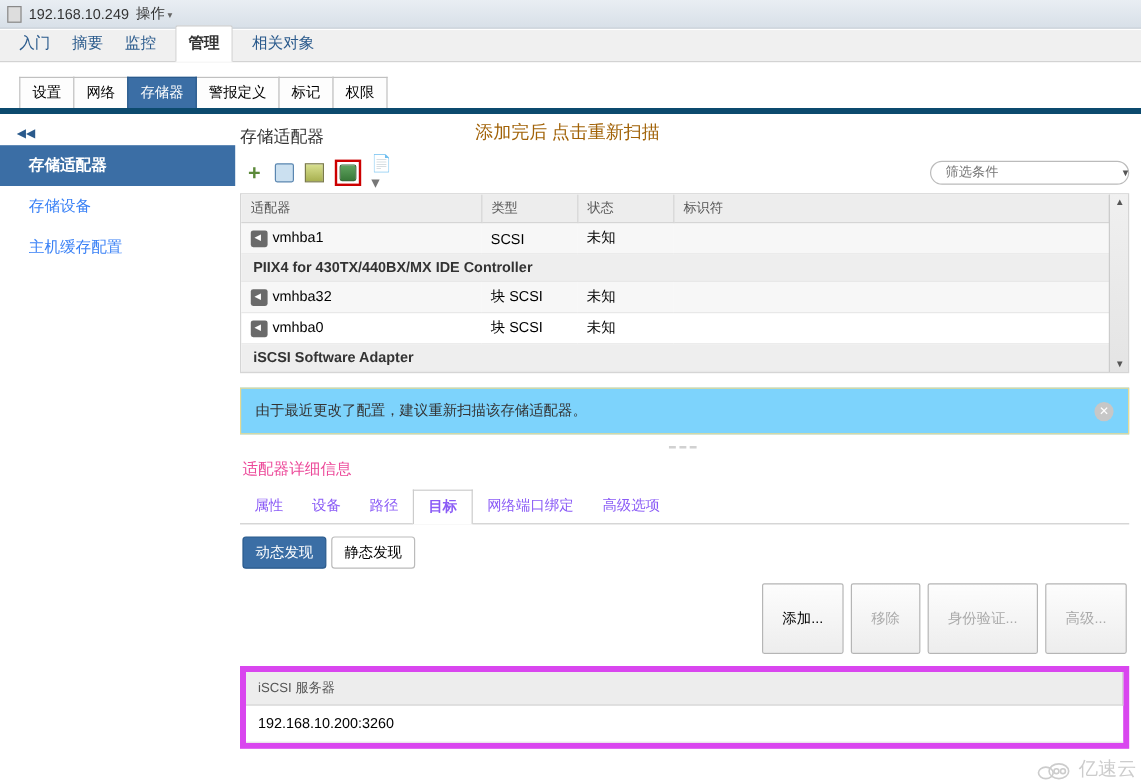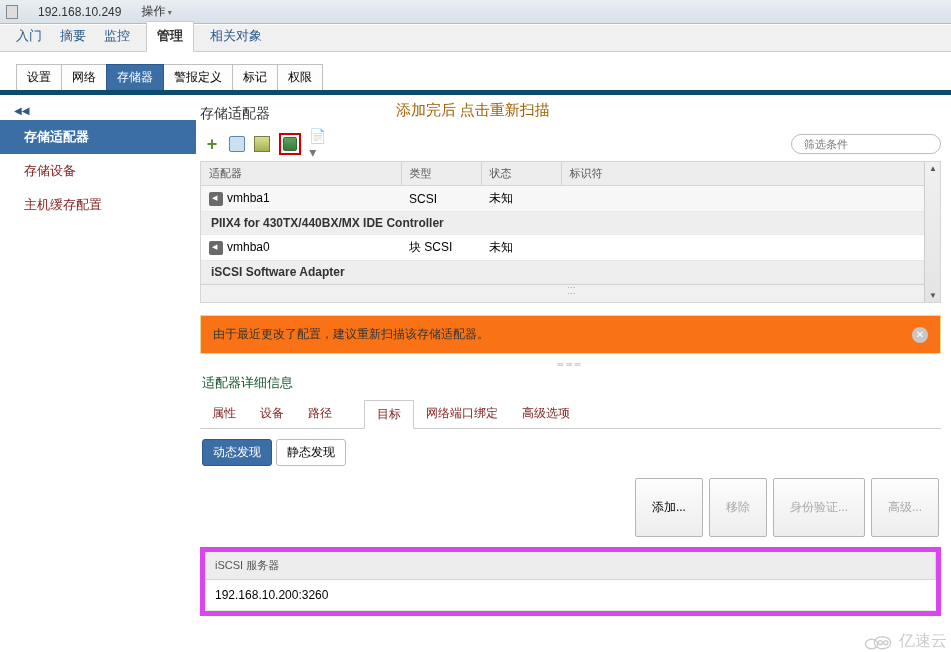--- a/index.html
+++ b/index.html
@@ -1,19 +1,19 @@
 <!DOCTYPE html>
 <html><head>
   <meta charset="utf-8">
   <style>
     * { box-sizing: border-box; margin: 0; padding: 0; }
     body { font-family: Arial, "Microsoft YaHei", sans-serif; font-size: 12px; background: #fff; width: 951px; height: 652px; overflow: hidden; position: relative; }
     
     
-    .title-bar { background: linear-gradient(#e9eef3, #d8e0e8); border-bottom: 1px solid #b0bcc8; height: 24px; display: flex; align-items: center; padding: 0 6px; gap: 20px; }
+    .title-bar { background: linear-gradient(#e9eef3, #d8e0e8); border-bottom: 1px solid #b0bcc8; height: 24px; display: flex; align-items: center; padding: 0 6px; gap: 6px; }
     .title-bar .small-icon { width: 12px; height: 14px; border: 1px solid #888; background: #ddd; }
     .title-bar .ip { font-size: 12px; color: #333; }
     .title-bar .dropdown { color: #333; cursor: pointer; }
     .title-bar .dropdown::after { content: " ▾"; font-size: 8px; color: #666; }
     
     
     .top-nav { background: #f0f0f0; border-top: 1px solid #fff; border-bottom: 1px solid #ccc; height: 28px; display: flex; align-items: flex-end; padding: 0 14px; gap: 14px; }
     .top-nav-item { color: #2a5a8c; padding: 6px 2px; cursor: pointer; font-size: 13px; }
     .top-nav-tab { background: #fff; border: 1px solid #ccc; border-bottom: 1px solid #fff; padding: 5px 10px 6px; border-radius: 2px 2px 0 0; margin-bottom: -1px; font-weight: bold; color: #333; font-size: 13px; }
     
@@ -22,72 +22,72 @@
     
     
     .sub-tabs { display: flex; padding: 0 16px; border-bottom: 5px solid #0c4a6e; gap: 0; }
     .sub-tab { border: 1px solid #c0c0c0; border-bottom: none; padding: 4px 10px; background: #fdfdfd; cursor: pointer; font-size: 12px; margin-right: -1px; }
     .sub-tab.active { background: #3b6ea5; color: #fff; border-color: #2a5a8c; position: relative; }
     
     
     .main-split { display: flex; height: calc(100% - 40px); }
     .sidebar { width: 196px; border-right: 0; padding-top: 6px; }
     .sidebar-collapse { color: #2a5a8c; font-size: 10px; padding: 4px 14px; cursor: pointer; }
-    .sidebar-item { padding: 8px 24px; color: #7f1d1d; cursor: pointer; font-size: 13px; }
+    .sidebar-item { padding: 8px 24px; color: #3b82f6; cursor: pointer; font-size: 13px; }
     .sidebar-item.active { background: #3b6ea5; color: #fff; font-weight: bold; }
     
     .main-panel { flex: 1; padding: 8px 10px 0 4px; position: relative; }
     .panel-title { font-size: 14px; color: #333; padding: 2px 0 6px 0; }
     
     .annotation { position: absolute; top: 6px; left: 200px; color: #a16207; font-size: 15px; font-family: "SimSun", serif; }
     
     
     .toolbar-row { display: flex; align-items: center; margin-top: 4px; margin-bottom: 6px; }
     .tool-icons { display: flex; gap: 9px; align-items: center; padding-left: 4px; }
     .tool-icon { width: 16px; height: 16px; display:flex; align-items:center; justify-content:center; cursor: pointer; }
     .ico-plus { color: #5c8a3a; font-size: 18px; font-weight: bold; line-height: 14px; }
     .ico-refresh { border: 1px solid #5a86b0; border-radius: 2px; background: #cbe0f0; position: relative; }
     .ico-card { border: 1px solid #7a7a4a; background: linear-gradient(#d8e090, #a8b050); }
     .ico-rescan { border: 2px solid #c00; padding: 2px; width: 22px; height: 22px; }
     .ico-rescan-inner { width: 100%; height: 100%; border: 1px solid #3a6a3a; background: linear-gradient(#5fa35f, #3a7a3a); border-radius: 2px; }
     .ico-clip { color: #777; font-size: 14px; }
     .spacer { flex: 1; }
     
-    .search-box { display: flex; align-items: center; border: 1px solid #bbb; border-radius: 11px; padding: 2px 8px; width: 150px; background: #fff; }
+    .search-box { display: flex; align-items: center; border: 1px solid #bbb; border-radius: 11px; padding: 2px 8px; width: 166px; background: #fff; }
     .search-box svg { width: 12px; height: 12px; }
     .search-box input { border: none; outline: none; flex: 1; font-size: 11px; padding: 1px 4px; color: #888; background: transparent; }
     .search-box .arrow { font-size: 8px; color: #555; }
     
     
     .table-wrap { border: 1px solid #d5d5d5; max-height: 150px; overflow: hidden; position: relative; }
     .table-wrap::after { content: ""; position: absolute; right: 0; top: 0; bottom: 0; width: 15px; background: linear-gradient(#f0f0f0,#e4e4e4); border-left: 1px solid #ccc; }
     .scroll-arrow-top { position: absolute; right: 3px; top: 2px; font-size: 8px; color: #555; z-index: 2; }
     .scroll-arrow-bot { position: absolute; right: 3px; bottom: 2px; font-size: 8px; color: #555; z-index: 2; }
     table { width: calc(100% - 15px); border-collapse: collapse; table-layout: fixed; }
     th { background: #ededed; border-right: 1px solid #d5d5d5; border-bottom: 1px solid #d5d5d5; padding: 4px 8px; text-align: left; font-weight: normal; color: #555; font-size: 11px; }
     td { padding: 4px 8px; border-bottom: 1px solid #e8e8e8; font-size: 12px; }
     .row-group td { background: #eee; font-weight: bold; color: #333; padding-left: 10px; }
     .row-even { background: #f7f7f7; }
     .adapter-icon { display: inline-block; width: 14px; height: 14px; background: #6a6a6a; border-radius: 2px; vertical-align: middle; margin-right: 4px; position: relative; }
     .adapter-icon::after { content: "◀"; color: #fff; font-size: 7px; position: absolute; left: 3px; top: 2px; }
     .table-foot { height: 18px; background: #f0f0f0; border-top: 1px solid #d5d5d5; position: relative; }
     .table-foot::after { content: "⋮⋮"; position: absolute; left: 50%; transform: translateX(-50%) rotate(90deg); color: #aaa; font-size: 8px; letter-spacing: -2px; }
     
     
-    .warning { background: #f97316; border: 1px solid #e6da92; padding: 10px 12px; margin: 12px 0 6px; display: flex; align-items: center; }
+    .warning { background: #7dd3fc; border: 1px solid #e6da92; padding: 10px 12px; margin: 12px 0 6px; display: flex; align-items: center; }
     .warning-text { flex: 1; color: #333; font-size: 12px; }
     .warning-close { width: 16px; height: 16px; background: #c7c7c7; border-radius: 50%; color: #fff; font-size: 10px; display: flex; align-items: center; justify-content: center; cursor: pointer; }
     
     .drag-handle { height: 10px; text-align: center; color: #aaa; font-size: 8px; letter-spacing: 3px; }
     
     
-    .detail-title { font-size: 13px; color: #14532d; padding: 4px 2px 8px; }
+    .detail-title { font-size: 13px; color: #ec4899; padding: 4px 2px 8px; }
     .detail-tabs { display: flex; border-bottom: 1px solid #ccc; gap: 0; }
-    .detail-tab { padding: 5px 12px; color: #7f1d1d; cursor: pointer; font-size: 12px; }
-    .detail-tab.active { border: 1px solid #ccc; border-bottom: 1px solid #fff; margin-bottom: -1px; background: #fff; font-weight: normal; margin-left: 20px; }
+    .detail-tab { padding: 5px 12px; color: #8b5cf6; cursor: pointer; font-size: 12px; }
+    .detail-tab.active { border: 1px solid #ccc; border-bottom: 1px solid #fff; margin-bottom: -1px; background: #fff; font-weight: bold; }
     
     .discovery-tabs { display: flex; padding: 10px 2px; gap: 4px; }
     .disc-tab { border: 1px solid #bbb; padding: 4px 10px; border-radius: 3px; cursor: pointer; font-size: 12px; }
     .disc-tab.active { background: #3b6ea5; color: #fff; border-color: #2a5a8c; }
     
     .action-btns { display: flex; justify-content: flex-end; gap: 6px; padding: 2px; }
     .btn { border: 1px solid #b5b5b5; background: linear-gradient(#fdfdfd,#ededed); padding: 20px 16px; border-radius: 2px; cursor: pointer; font-size: 12px; }
     .btn:disabled, .btn.disabled { color: #aaa; cursor: default; }
     
     .server-table { border: 5px solid #d946ef; margin-top: 8px; }
@@ -181,20 +181,26 @@
           <tbody>
             <tr class="row-even">
               <td><span class="adapter-icon"></span><span>vmhba1</span></td>
               <td>SCSI</td>
               <td>未知</td>
               <td></td>
             </tr>
             <tr class="row-group">
               <td colspan="4">PIIX4 for 430TX/440BX/MX IDE Controller</td>
             </tr>
+            <tr class="row-even">
+              <td><span class="adapter-icon"></span><span>vmhba32</span></td>
+              <td>块 SCSI</td>
+              <td>未知</td>
+              <td></td>
+            </tr>
             <tr>
               <td><span class="adapter-icon"></span><span>vmhba0</span></td>
               <td>块 SCSI</td>
               <td>未知</td>
               <td></td>
             </tr>
             <tr class="row-group">
               <td colspan="4">iSCSI Software Adapter</td>
             </tr>
           </tbody>

